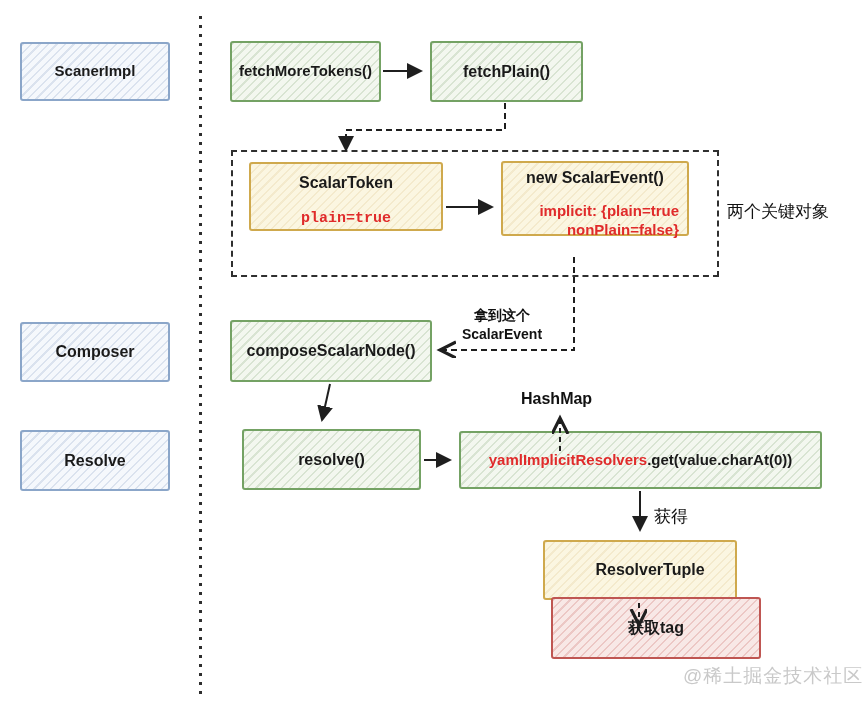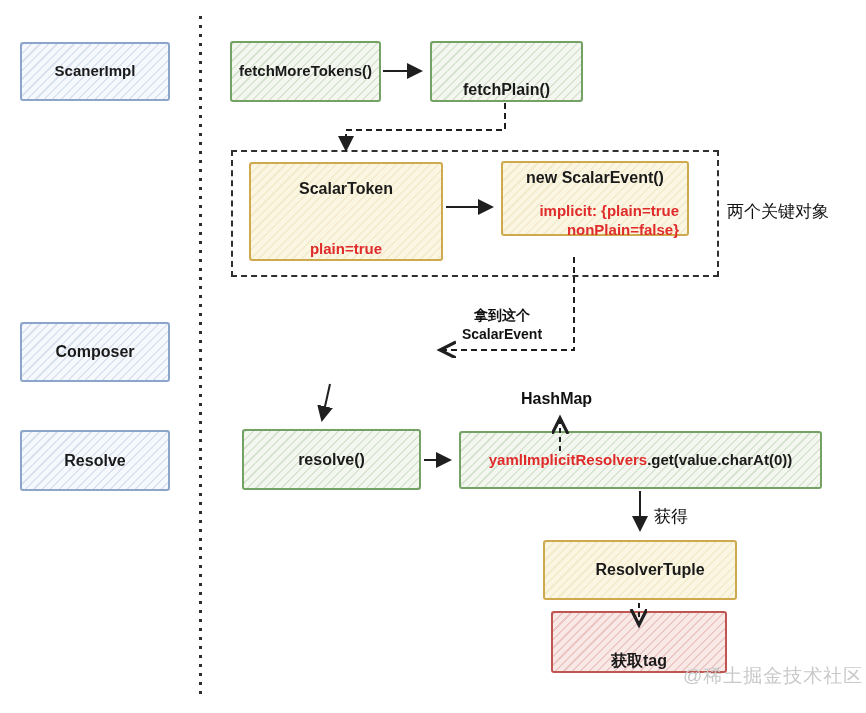--- a/index.html
+++ b/index.html
@@ -50,48 +50,51 @@
   <div class="box blue" style="left:20px; top:322px; width:150px; height:60px;">
     <span>Composer</span>
   </div>
   <div class="box blue" style="left:20px; top:430px; width:150px; height:61px;">
     <span>Resolve</span>
   </div>
 
   <div class="box green" style="left:230px; top:41px; width:151px; height:61px; font-size:15px;">
     <span>fetchMoreTokens()</span>
   </div>
-  <div class="box green" style="left:430px; top:41px; width:153px; height:61px;justify-content:flex-end;">
+  <div class="box green" style="left:430px; top:41px; width:153px; height:61px;">
     <span>fetchPlain()</span>
   </div>
 
   <div class="dashed-frame" style="left:231px; top:150px; width:488px; height:127px;"></div>
 
-  <div class="box yellow" style="left:249px; top:162px; width:194px; height:99px; justify-content:space-between; padding-top:15px;">
+  <div class="box yellow" style="left:249px; top:162px; width:194px; height:69px; justify-content:flex-end; padding-top:15px;">
     <span>ScalarToken</span>
-    <span class="red-text detail" style="margin-top:27px;">plain=true</span>
+    <span class="red-text detail" style="margin-top:17px;font-family:Liberation Mono, monospace;">plain=true</span>
   </div>
   <div class="box yellow" style="left:501px; top:161px; width:188px; height:75px; justify-content:center; padding-top:11px;">
     <span>new ScalarEvent()</span>
     <span class="red-text detail" style="margin-top:14px; align-self:flex-end; padding-right:8px;">implicit: {plain=true</span>
     <span class="red-text detail" style="align-self:flex-end; padding-right:8px;">nonPlain=false}</span>
   </div>
 
+  <div class="box green" style="left:230px; top:320px; width:202px; height:62px;">
+    <span>composeScalarNode()</span>
+  </div>
   <div class="box green" style="left:242px; top:429px; width:179px; height:61px;">
     <span>resolve()</span>
   </div>
   <div class="box green" style="left:459px; top:431px; width:363px; height:58px; flex-direction:row; font-size:15px;align-items:center;">
     <span class="red-text">yamlImplicitResolvers</span>
       <span>.get(value.charAt(0))</span>
   </div>
 
   <div class="box yellow" style="left:543px; top:540px; width:194px; height:60px;padding-left:20px;">
     <span>ResolverTuple</span>
   </div>
-  <div class="box redbox" style="left:551px; top:611px; width:176px; height:62px;justify-content:flex-end;">
+  <div class="box redbox" style="left:551px; top:597px; width:210px; height:62px;">
     <span>获取tag</span>
   </div>
 
   <div class="note" style="left:727px; top:200px; font-size:17px; font-weight:500;">两个关键对象</div>
   <div class="note" style="left:443px; top:306px; width:118px; text-align:center; font-weight:bold; font-size:14px; line-height:1.35;">
     <div>拿到这个</div>
     <div>ScalarEvent</div>
   </div>
   <div class="note" style="left:521px; top:390px; font-weight:bold; font-size:16px;">HashMap</div>
   <div class="note" style="left:654px; top:505px; font-size:17px; font-weight:400;">获得</div>

